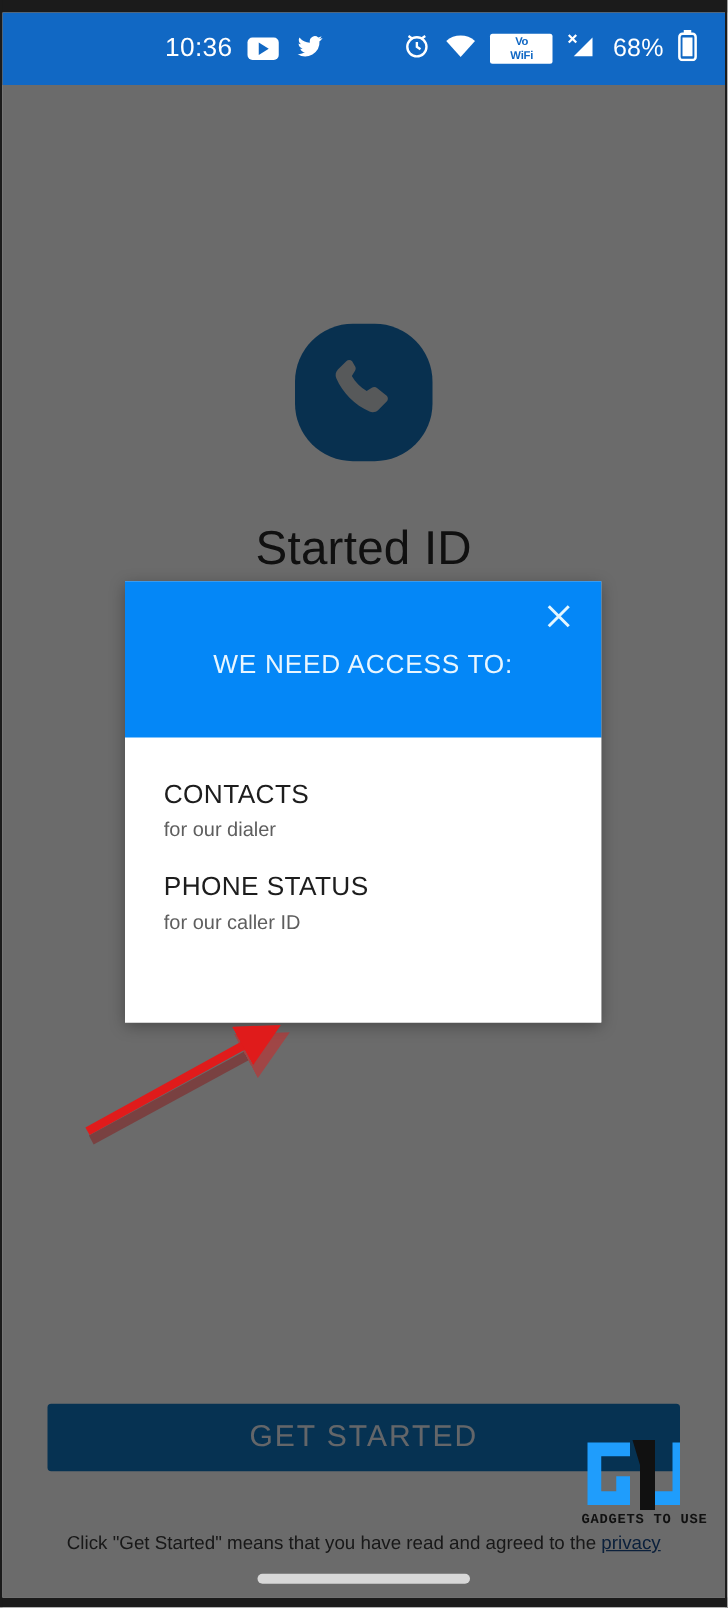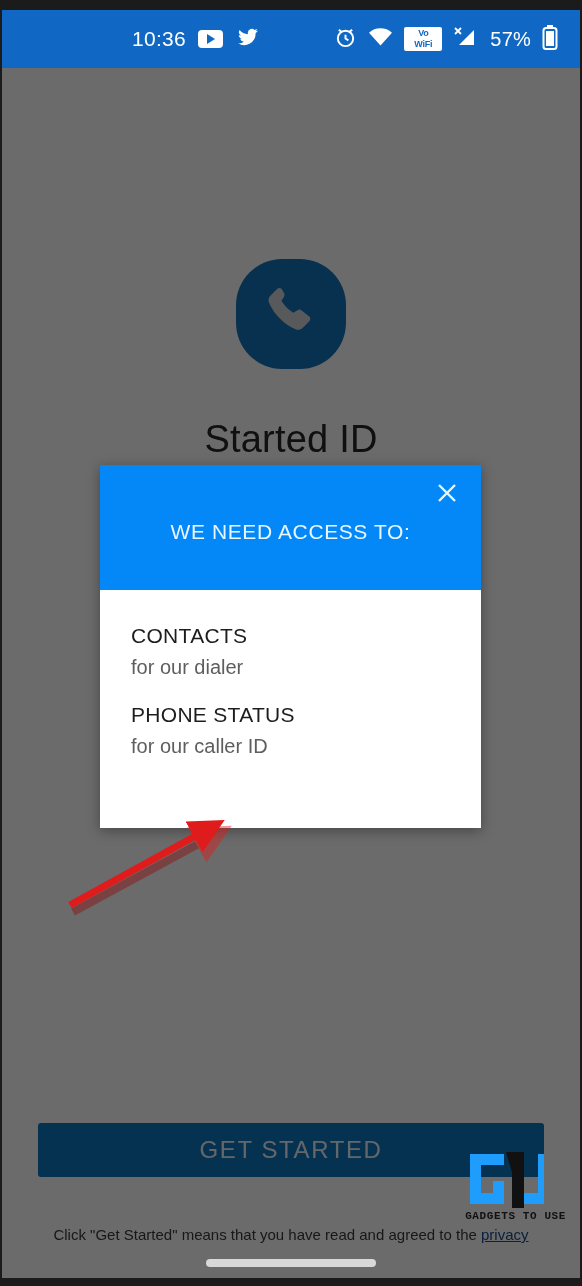--- a/index.html
+++ b/index.html
@@ -46,21 +46,21 @@
 
   .yt-icon { width:25px; height:18px; background:#ffffff; border-radius:4px;
              position:relative; }
   .yt-icon::after {
     content:""; position:absolute; left:9px; top:4px;
     border-left:8px solid #1168c4;
     border-top:5px solid transparent; border-bottom:5px solid transparent;
   }
 
   .vowifi {
-    width:38px; height:24px; background:#ffffff; color:#1168c4;
+    width:50px; height:24px; background:#ffffff; color:#1168c4;
     border-radius:2px; font-size:9px; font-weight:bold;
     line-height:11px; text-align:center; padding-top:1px;
     letter-spacing:-.2px;
   }
 
   
   #app-screen {
     position:absolute; left:2px; top:68px; width:578px; height:1210px;
     background:#ffffff; overflow:hidden;
   }
@@ -117,21 +117,21 @@
   #close-btn svg { width:24px; height:24px; }
   #perm-header-title {
     position:absolute; left:0; top:55px; width:381px;
     text-align:center; color:#e8f6ff; font-size:21px; letter-spacing:.6px;
   }
 
   #perm-body { padding:34px 31px 22px 31px; background:#ffffff; }
   .perm-item { margin-bottom:24px; }
   .perm-item:last-of-type { margin-bottom:18px; }
   .perm-name { font-size:21px; color:#1d1d1d; letter-spacing:.3px; }
-  .perm-desc { font-size:20px; color:#5e5e5e; margin-top:8px; }
+  .perm-desc { font-size:16px; color:#5e5e5e; margin-top:8px; }
 
   #continue-btn {
     margin:14px 0 0 0; height:52px; width:319px;
     background:#0487f7; border:none; border-radius:2px;
     color:#e9f5ff; font-size:19px; letter-spacing:1.4px;
     font-family:"Liberation Sans", sans-serif;
     cursor:pointer;
   }
   #dialog-bottom-pad { height:24px; }
 
@@ -194,21 +194,21 @@
       <span class="vowifi">
         <span>Vo</span><br>
         <span>WiFi</span>
       </span>
       <span>
         <svg width="26" height="22" viewBox="0 0 26 22" aria-hidden="true">
           <path fill="#ffffff" d="M21 4v15H6z"></path>
           <path d="M2 2l6 6M8 2L2 8" stroke="#ffffff" stroke-width="1.8" fill="none"></path>
         </svg>
       </span>
-      <span class="pct">57%</span>
+      <span class="pct">68%</span>
       <span>
         <svg width="16" height="25" viewBox="0 0 16 25" aria-hidden="true">
           <rect x="5" y="0" width="6" height="3" fill="#ffffff"></rect>
           <rect x="1.5" y="3" width="13" height="21" rx="2.5" fill="none" stroke="#ffffff" stroke-width="2"></rect>
           <rect x="4" y="6" width="8" height="15" fill="#ffffff"></rect>
         </svg>
       </span>
     </div>
   </div>
 

